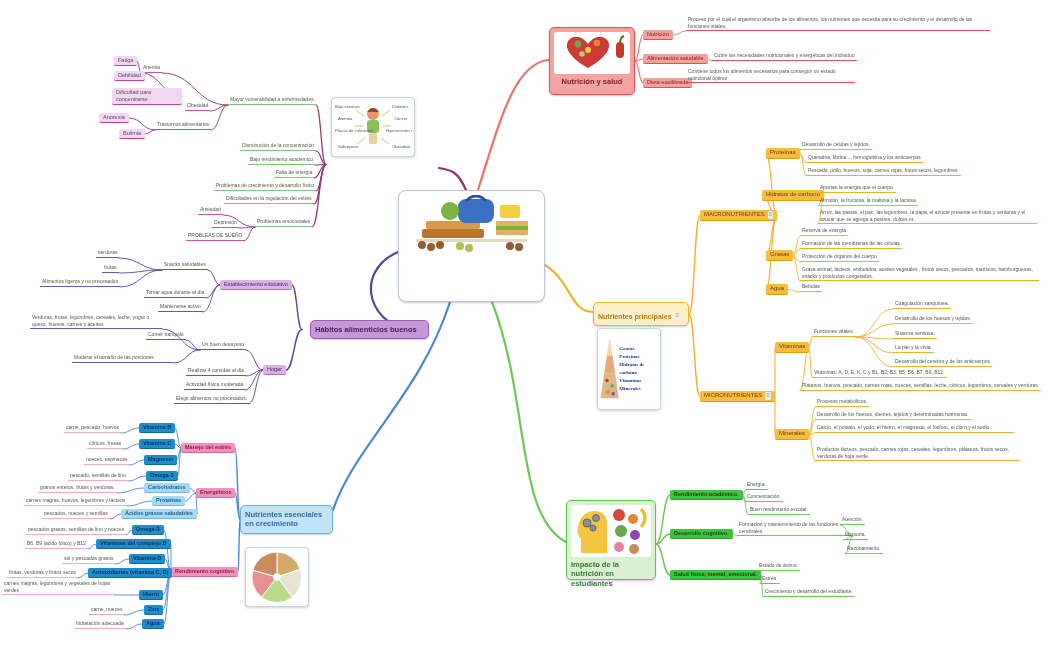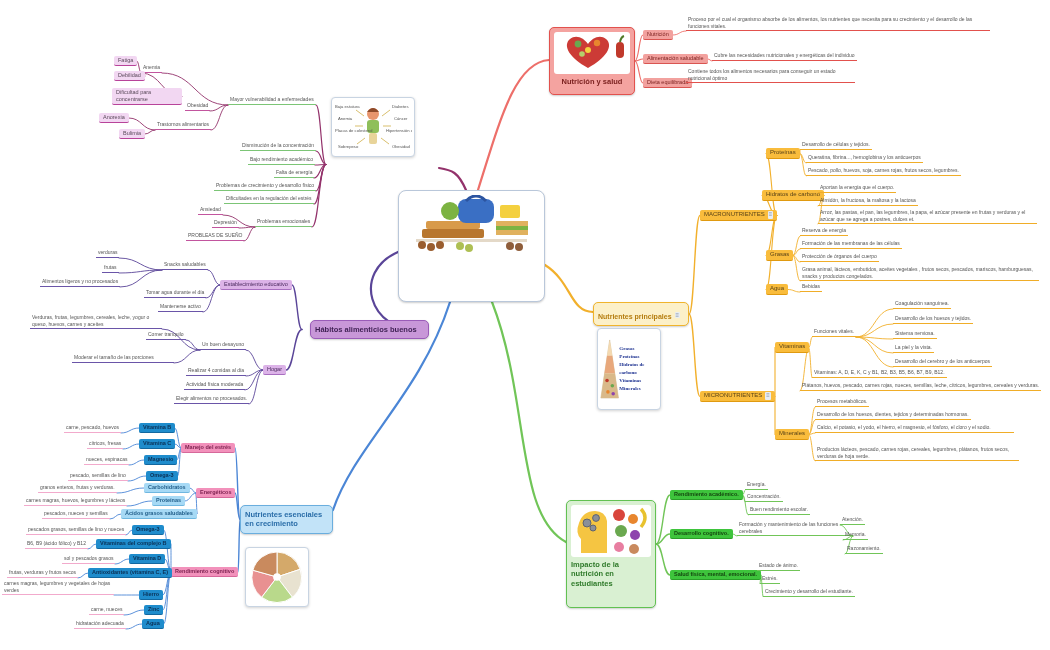--- a/index.html
+++ b/index.html
@@ -31,21 +31,21 @@
             box-shadow:0 1px 3px rgba(0,0,0,.18);box-sizing:border-box;padding:2px;}
   .nicon{display:inline-block;margin-left:3px;font-size:6px;color:#8a94a8;background:#e8edf3;border-radius:1px;padding:0 1px;vertical-align:middle;}
   #center-node{left:398px;top:190px;width:147px;height:112px;background:#fff;border:1.5px solid #b9c7da;
                border-radius:8px;text-align:center;z-index:4;}
   #center-title{font-size:13px;font-weight:bold;color:#4a4a55;line-height:1.2;margin-top:3px;}
   #nys-node{left:549px;top:27px;width:86px;height:68px;background:#f4a3a0;border:1.5px solid #e2514d;}
   #nys-node .imgbox{background:#fff;border-radius:3px;width:100%;height:42px;}
   #nys-label{color:#7c2220;margin-top:3px;}
   #np-node{left:593px;top:302px;width:96px;background:#fcf0c8;border:1.5px solid #f0b42c;padding:2px 4px;}
   #np-label{color:#b57d10;font-size:7px;font-weight:bold;display:inline;white-space:nowrap;}
-  #imp-node{left:566px;top:500px;width:90px;height:108px;background:#d9f0d2;border:1.5px solid #62c152;}
+  #imp-node{left:566px;top:500px;width:90px;height:80px;background:#d9f0d2;border:1.5px solid #62c152;}
   #imp-node .imgbox{background:#fff;border-radius:3px;width:100%;height:52px;}
   #imp-label{color:#2f7a2a;margin-top:3px;}
   #cons-node{left:326px;top:150px;width:113px;background:#f7c8c5;border:1.5px solid #e25a55;}
   #cons-label{color:#8d2b28;}
   #hab-node{left:302px;top:320px;width:119px;background:#c897d8;border:1.5px solid #9a5cb8;margin-left:8px;}
   #hab-label{color:#3d1f52;white-space:nowrap;}
   #nee-node{left:240px;top:505px;width:93px;background:#c2e3f8;border:1.5px solid #6aaede;}
   #nee-label{color:#2a6da8;}
   #pyr-card{left:597px;top:328px;width:64px;height:82px;display:flex;align-items:center;}
   .pyr-labels{font-family:"Liberation Serif",serif;font-weight:bold;color:#1a2f8f;font-size:5px;line-height:1.6;}

